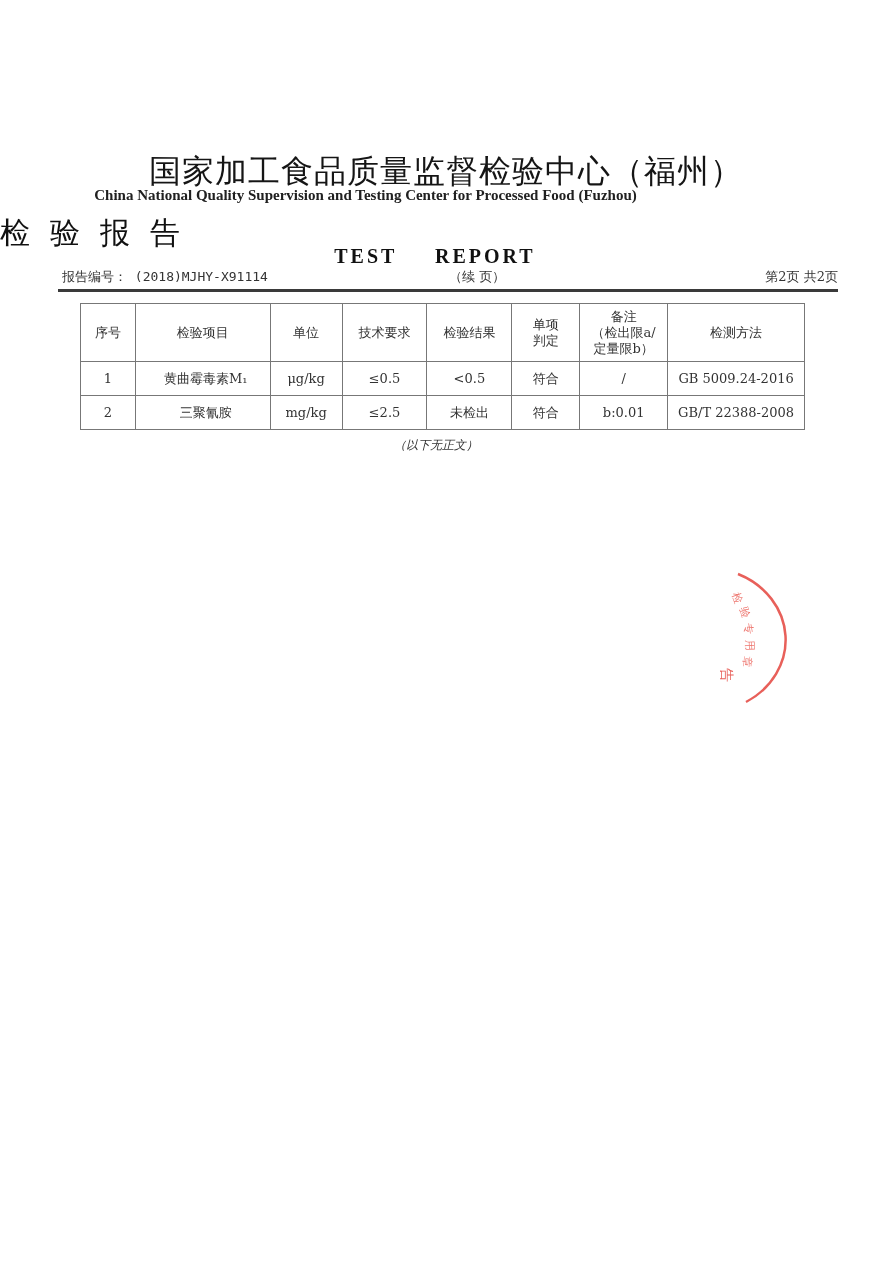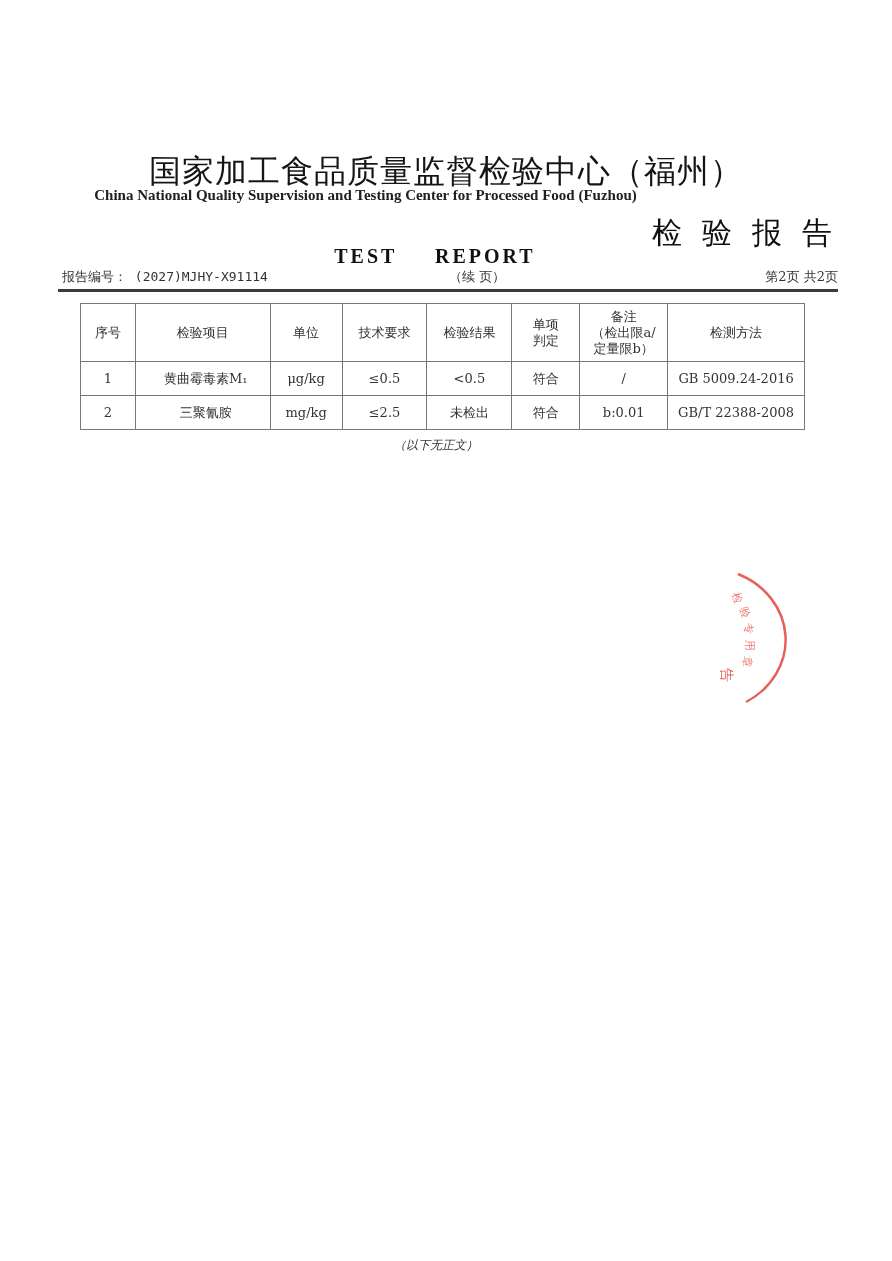--- a/index.html
+++ b/index.html
@@ -9,21 +9,21 @@
   }
   .cn-title {
     position: absolute; left: 0; width: 892px; top: 150px; text-align: center;
     font-family: "DejaVu Serif", serif; font-size: 32px; letter-spacing: 1px; color: #151515;
   }
   .en-title {
     position: absolute; left: 0; width: 731px; top: 187px; text-align: center;
     font-family: "Liberation Serif", serif; font-size: 15px; font-weight: bold; color: #202020;
   }
   .report-cn {
-    position: absolute; left: 0; width: 852px; top: 213px; text-align: right;
+    position: absolute; left: 0; width: 852px; top: 213px; text-align: left;
     font-family: "DejaVu Serif", serif; font-size: 30px; letter-spacing: 20px; color: #111;
   }
   .report-en {
     position: absolute; left: 0; width: 870px; top: 245px; text-align: center;
     font-family: "Liberation Serif", serif; font-weight: bold; font-size: 20px; letter-spacing: 3px; color: #111;
     word-spacing: 30px;
   }
   .meta-row {
     position: absolute; top: 268px; left: 58px; width: 780px; height: 20px;
     font-family: "DejaVu Sans Mono", monospace; font-size: 13px; color: #333;
@@ -57,21 +57,21 @@
 <body>
 
 <div class="cn-title">国家加工食品质量监督检验中心（福州）</div>
 <div class="en-title">China National Quality Supervision and Testing Center for Processed Food (Fuzhou)</div>
 <div class="report-cn">检验报告</div>
 <div class="report-en">TEST REPORT</div>
 
 <div class="meta-row">
   <span class="meta-left">
     <span>报告编号：</span>
-    <span>(2027)MJHY-X91114</span>
+    <span>(2018)MJHY-X91114</span>
   </span>
   <span class="meta-mid">（续 页）</span>
   <span class="meta-right">第2页  共2页</span>
 </div>
 <div class="rule"></div>
 
 <table class="results">
   <colgroup>
     <col style="width:55px">
       <col style="width:135px">

